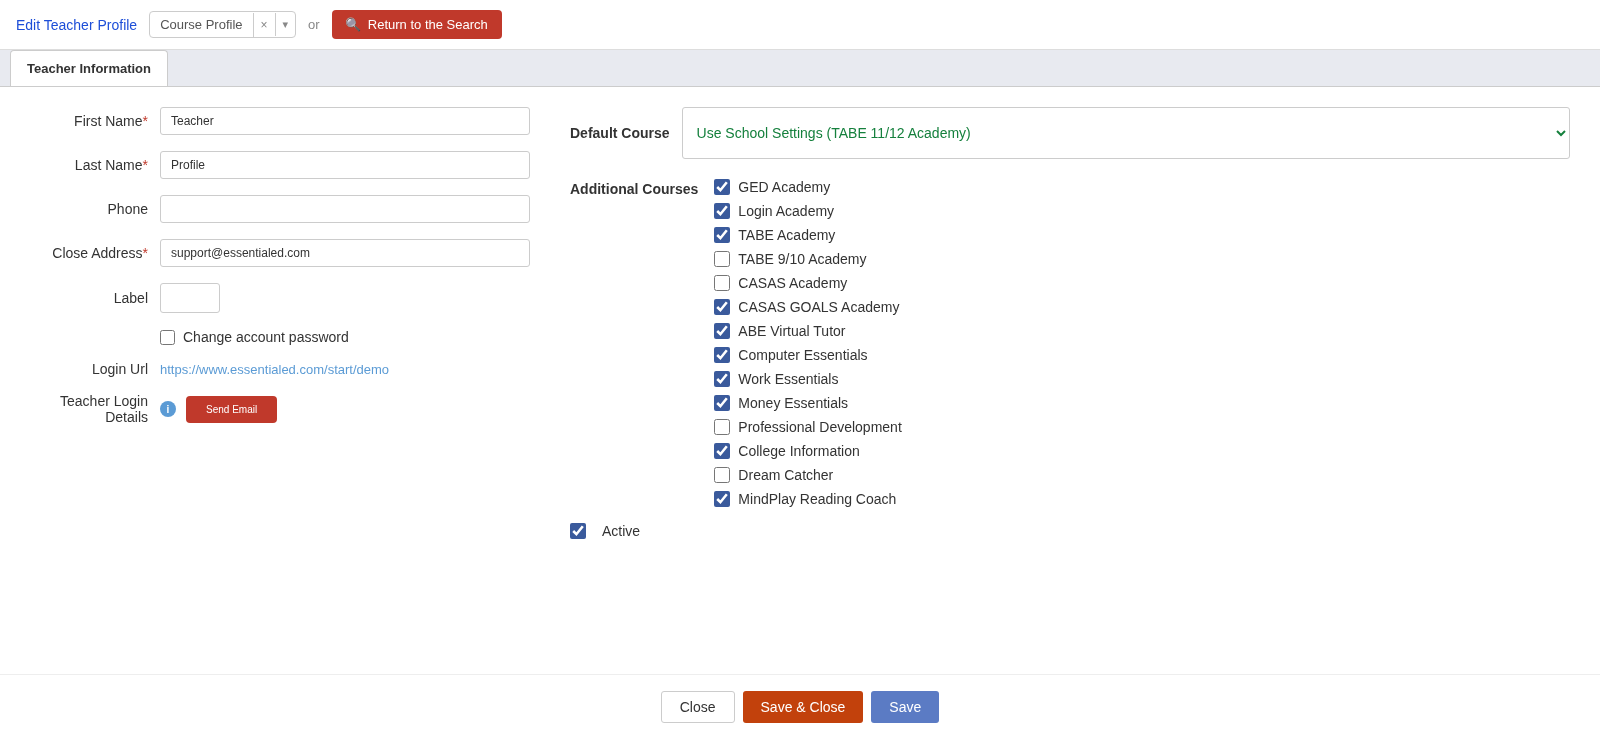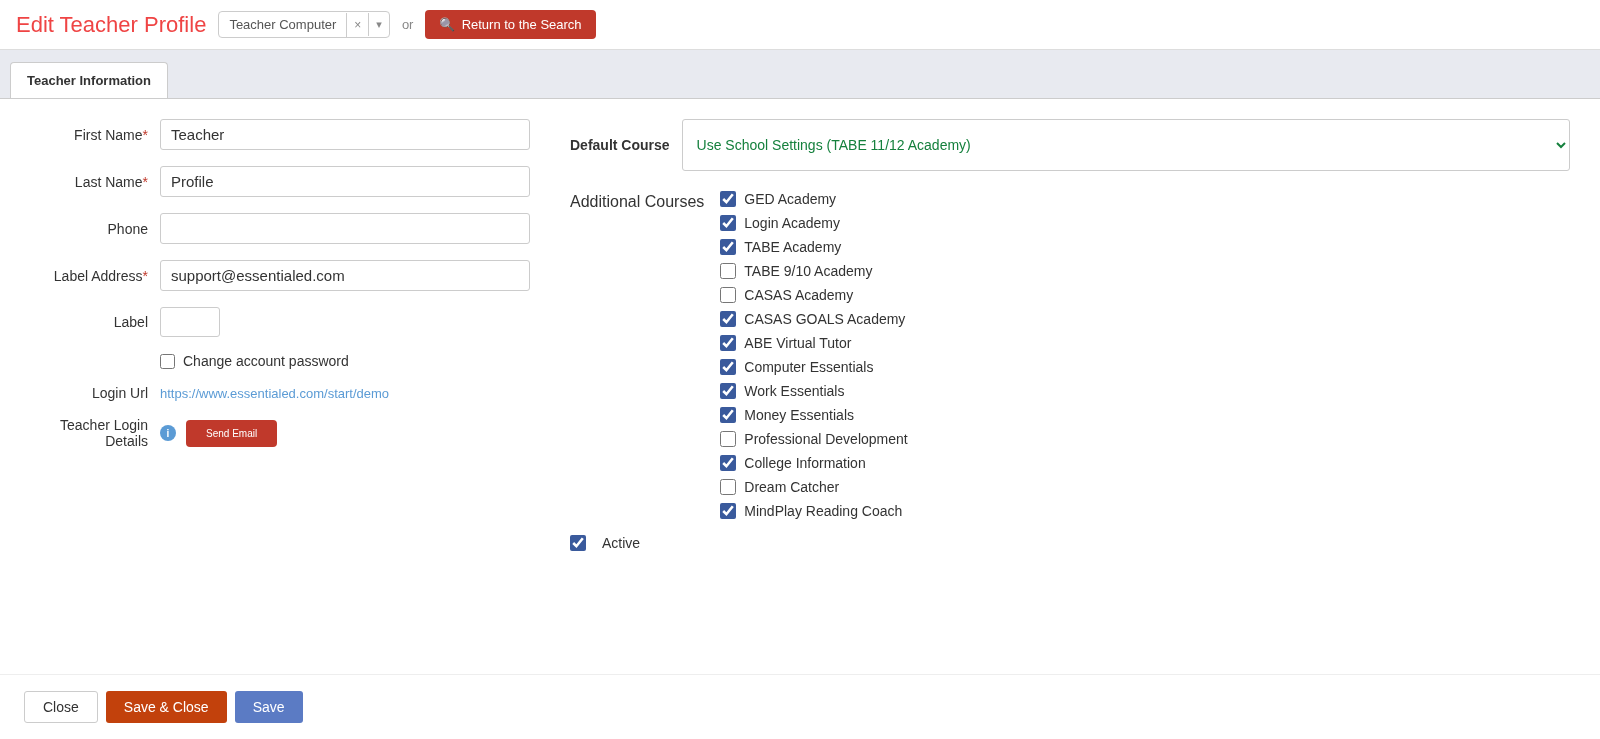--- a/index.html
+++ b/index.html
@@ -7,22 +7,22 @@
 
     
     .page-header {
       display: flex;
       align-items: center;
       padding: 10px 16px;
       gap: 12px;
       border-bottom: 1px solid #ddd;
     }
     .page-title {
-      font-size: 22px;
-      color: #ef4444;
+      font-size: 14px;
+      color: #1d4ed8;
       font-weight: normal;
     }
     .tab-pill {
       display: flex;
       align-items: center;
       border: 1px solid #ccc;
       border-radius: 4px;
       overflow: hidden;
       background: #fff;
     }
@@ -71,21 +71,21 @@
     .tab-bar-item {
       display: inline-block;
       padding: 10px 16px;
       font-size: 13px;
       font-weight: bold;
       color: #333;
       background: #fff;
       border: 1px solid #ccc;
       border-bottom: none;
       cursor: pointer;
-      margin-top: 12px;
+      margin-top: 0;
       border-radius: 4px 4px 0 0;
     }
 
     
     .main-content {
       padding: 20px 30px;
       display: flex;
       gap: 40px;
     }
     .left-panel {
@@ -110,21 +110,21 @@
       font-weight: normal;
     }
     .form-label .required {
       color: #c0392b;
     }
     .form-input {
       flex: 1;
       padding: 6px 10px;
       border: 1px solid #ccc;
       border-radius: 3px;
-      font-size: 15px;
+      font-size: 12px;
       color: #333;
     }
 
     .label-input {
       width: 60px;
       padding: 6px 8px;
       border: 1px solid #ccc;
       border-radius: 3px;
       font-size: 14px;
     }
@@ -201,22 +201,22 @@
       font-size: 14px;
       color: #15803d;
       background: #fff;
     }
 
     .additional-courses-section {
       display: flex;
       gap: 0;
     }
     .additional-courses-label {
-      font-size: 16px;
-      font-weight: normal;
+      font-size: 14px;
+      font-weight: bold;
       white-space: nowrap;
       padding-right: 16px;
       padding-top: 2px;
     }
     .courses-list {
       display: flex;
       flex-direction: column;
       gap: 8px;
     }
     .course-item {
@@ -244,21 +244,21 @@
     }
     .active-row input[type="checkbox"] {
       width: 16px;
       height: 16px;
       accent-color: #3a5a9c;
     }
 
     
     .page-footer {
       display: flex;
-      justify-content: flex-start;
+      justify-content: center;
       padding: 16px 24px;
       gap: 8px;
       border-top: 1px solid #eee;
       position: fixed;
       bottom: 0;
       right: 0;
       left: 0;
       background: #fff;
     }
     .btn-close {
@@ -288,21 +288,21 @@
       cursor: pointer;
       font-size: 14px;
     }
   </style>
 </head>
 <body>
 
 <div class="page-header">
   <h1 class="page-title">Edit Teacher Profile</h1>
   <div class="tab-pill">
-    <span class="tab-pill-label">Teacher Computer</span>
+    <span class="tab-pill-label">Course Profile</span>
     <span class="tab-pill-close">×</span>
     <span class="tab-pill-dropdown">▾</span>
   </div>
   <span class="or-text">or</span>
   <button class="return-btn">
     <span>🔍</span>
     <span>Return to the Search</span>
   </button>
 </div>
 
@@ -328,21 +328,21 @@
       <input type="text" class="form-input" value="Profile" style="">
     </div>
 
     <div class="form-row">
       <label class="form-label">Phone</label>
       <input type="text" class="form-input" value="" style="">
     </div>
 
     <div class="form-row">
       <label class="form-label">
-        <span>Label Address</span><span class="required">*</span>
+        <span>Close Address</span><span class="required">*</span>
       </label>
       <input type="text" class="form-input" value="support@essentialed.com" style="">
     </div>
 
     <div class="form-row">
       <label class="form-label">Label</label>
       <input type="text" class="label-input" value="" style="">
     </div>
 
     <div class="checkbox-row">

